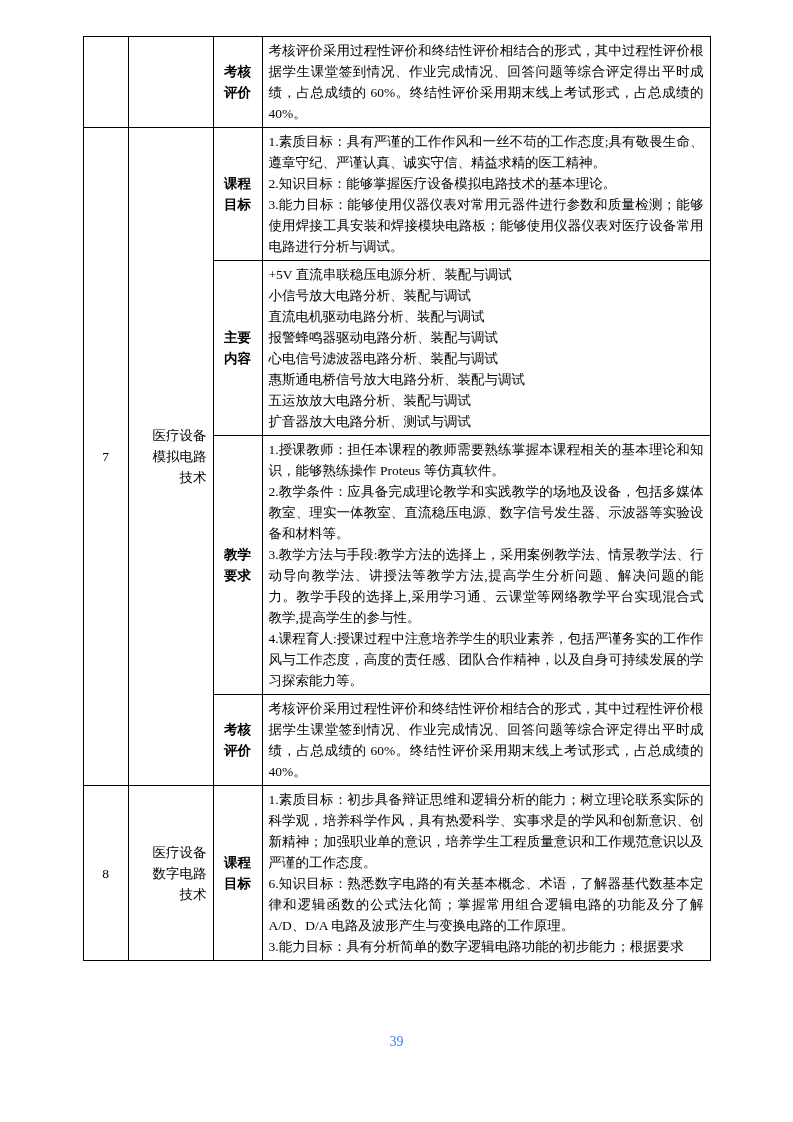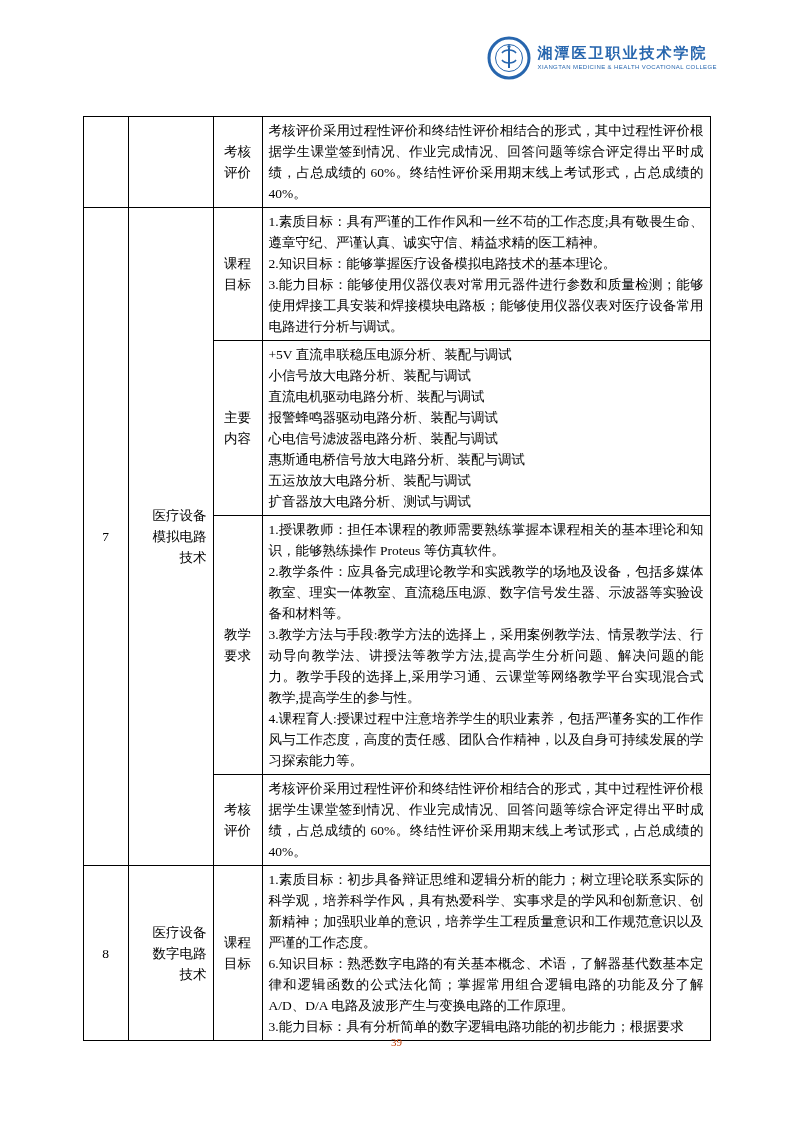--- a/index.html
+++ b/index.html
@@ -66,62 +66,47 @@
   td.course-cell {
     text-align: right;
     white-space: pre-line;
     padding: 3px 4px;
     font-family: Liberation Serif, serif;
   }
   td.label-cell {
     text-align: center;
     white-space: pre-line;
     padding: 3px 2px;
+    font-weight: bold;
   }
   td.content-cell {
     vertical-align: top;
     text-align: justify;
     white-space: pre-line;
     padding: 4px 7px;
   }
   tr.cont-row td.content-cell { min-height: 80px; }
   
   .page-footer {
     position: absolute;
     bottom: 72px;
     left: 0;
     width: 100%;
     text-align: center;
   }
   .page-number {
-    font-size: 11px;
-    color: #c2410c;
+    font-size: 14px;
+    color: #3b82f6;
   }
 </style>
 </head>
 <body>
 
 <div class="page">
 
-  <header class="page-header">
-    <div class="logo-block">
-      <svg width="44" height="44" viewBox="0 0 44 44">
-        <circle cx="22" cy="22" r="20" fill="#ffffff" stroke="#2766ae" stroke-width="3"></circle>
-        <circle cx="22" cy="22" r="13.5" fill="none" stroke="#2766ae" stroke-width="1"></circle>
-        <path d="M22 12 L22 32" stroke="#2766ae" stroke-width="2" fill="none"></path>
-        <path d="M15 17 C18 13, 26 13, 29 17" stroke="#2766ae" stroke-width="1.6" fill="none"></path>
-        <path d="M15 24 C18 28, 26 28, 29 24" stroke="#2766ae" stroke-width="1.6" fill="none"></path>
-        <circle cx="22" cy="10.5" r="1.6" fill="#2766ae"></circle>
-      </svg>
-      <div class="logo-text">
-        <div class="cn">湘潭医卫职业技术学院</div>
-        <div class="en">XIANGTAN MEDICINE &amp; HEALTH VOCATIONAL COLLEGE</div>
-      </div>
-    </div>
-  </header>
 
   <table class="course-table">
     <colgroup>
       <col style="width:45px">
       <col style="width:85px">
       <col style="width:49px">
       <col style="width:448px">
     </colgroup>
 
     <tbody>

